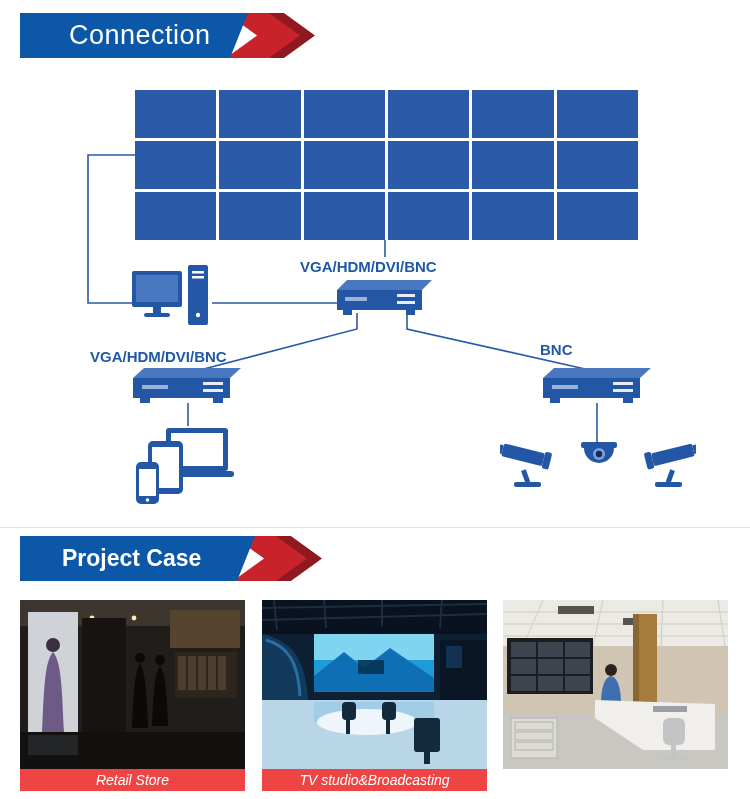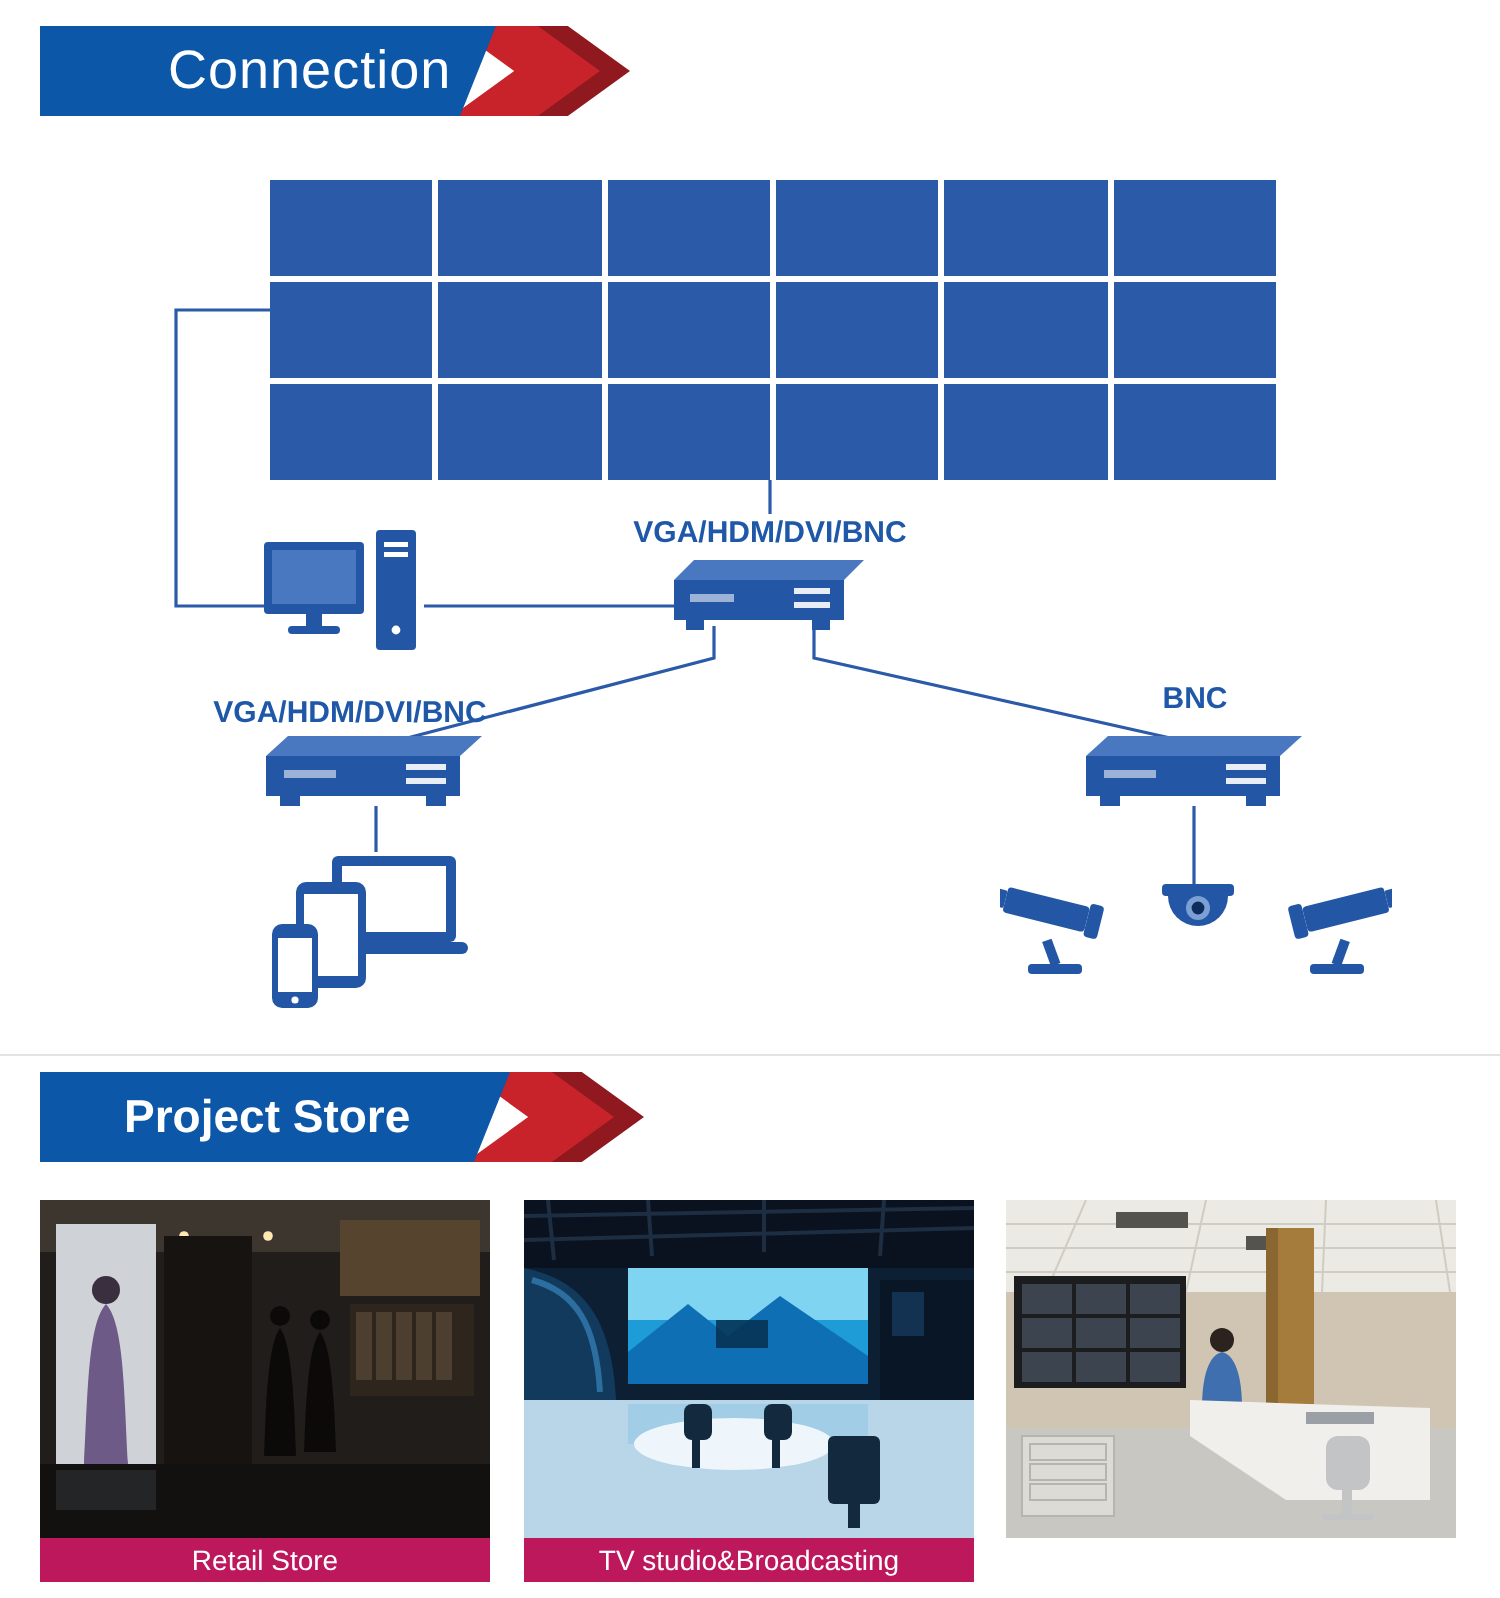--- a/index.html
+++ b/index.html
@@ -22,59 +22,59 @@
   .chev-shape {
     width:100%; height:100%;
     clip-path:polygon(0% 0%, 58% 0%, 100% 50%, 58% 100%, 0% 100%, 42% 50%);
   }
   .chev-bright { z-index:1; }
   .chev-bright .chev-shape { background:#c8222a; }
   .chev-dark { z-index:0; }
   .chev-dark .chev-shape { background:#8f191f; }
 
   #banner-connection { top:13px; }
-  #banner-connection .blue-ribbon { width:228px; padding-left:64px; font-size:27px; font-weight:500; letter-spacing:0.5px; }
+  #banner-connection .blue-ribbon { width:228px; padding-left:49px; font-size:27px; font-weight:500; letter-spacing:0.5px; }
   #banner-connection .chev-bright { left:206px; }
   #banner-connection .chev-dark { left:221px; }
 
   #banner-project { top:536px; }
   #banner-project .blue-ribbon { width:235px; padding-left:42px; font-size:23px; font-weight:700; }
   #banner-project .chev-bright { left:213px; }
   #banner-project .chev-dark { left:228px; }
 
   .section-divider { position:absolute; left:0; top:527px; width:750px; height:1px; background:#e3e3e3; }
 
   
   .video-wall {
     position:absolute; left:135px; top:90px; width:503px; height:150px;
     display:grid; gap:3px; background:#ffffff;
   }
   .wall-cell { background:#2a5aa8; }
 
   .diagram-lines { position:absolute; left:0; top:75px; width:750px; height:460px; pointer-events:none; }
 
   .diagram-label {
-    position:absolute; text-align:center; color:#1f58a8;
+    position:absolute; text-align:left; color:#1f58a8;
     font-size:15px; font-weight:700; white-space:nowrap;
   }
   #label-controller { left:300px; top:258px; width:170px; }
   #label-sources    { left:90px;  top:348px; width:170px; }
   #label-bnc        { left:540px; top:341px; width:115px; }
 
   .abs { position:absolute; }
 
   
   .project-card { position:absolute; top:600px; width:225px; height:191px; }
   #project-0 { left:20px; }
   #project-1 { left:262px; }
   #project-2 { left:503px; }
   .project-photo { width:225px; height:169px; display:block; }
   .project-caption {
-    width:225px; height:22px; background:#be185d; color:#ffffff;
-    font-size:14px; display:flex; align-items:center; justify-content:center;
+    width:225px; height:22px; background:#ef4444; color:#ffffff;
+    font-size:14px; display:flex; align-items:center; justify-content:center;font-style:italic;
   }
 </style>
 </head>
 <body>
 
 <div class="page">
 
   <div class="banner" id="banner-connection">
     <div class="chev chev-dark">
         <div class="chev-shape"></div>
@@ -203,21 +203,21 @@
 
   <div class="section-divider"></div>
 
   <div class="banner" id="banner-project">
     <div class="chev chev-dark">
         <div class="chev-shape"></div>
       </div>
     <div class="chev chev-bright">
         <div class="chev-shape"></div>
       </div>
-    <div class="blue-ribbon">Project Store</div>
+    <div class="blue-ribbon">Project Case</div>
   </div>
 
   <div class="project-card" id="project-0">
     <svg class="project-photo" viewBox="0 0 225 169" xmlns="http://www.w3.org/2000/svg">
       <rect width="225" height="169" fill="#211d1a"></rect>
       <rect width="225" height="26" fill="#3d362e"></rect>
       <g fill="#ffe9b0">
         <circle cx="30" cy="18" r="2.4"></circle>
           <circle cx="72" cy="18" r="2.4"></circle>
           <circle cx="114" cy="18" r="2.4"></circle>

